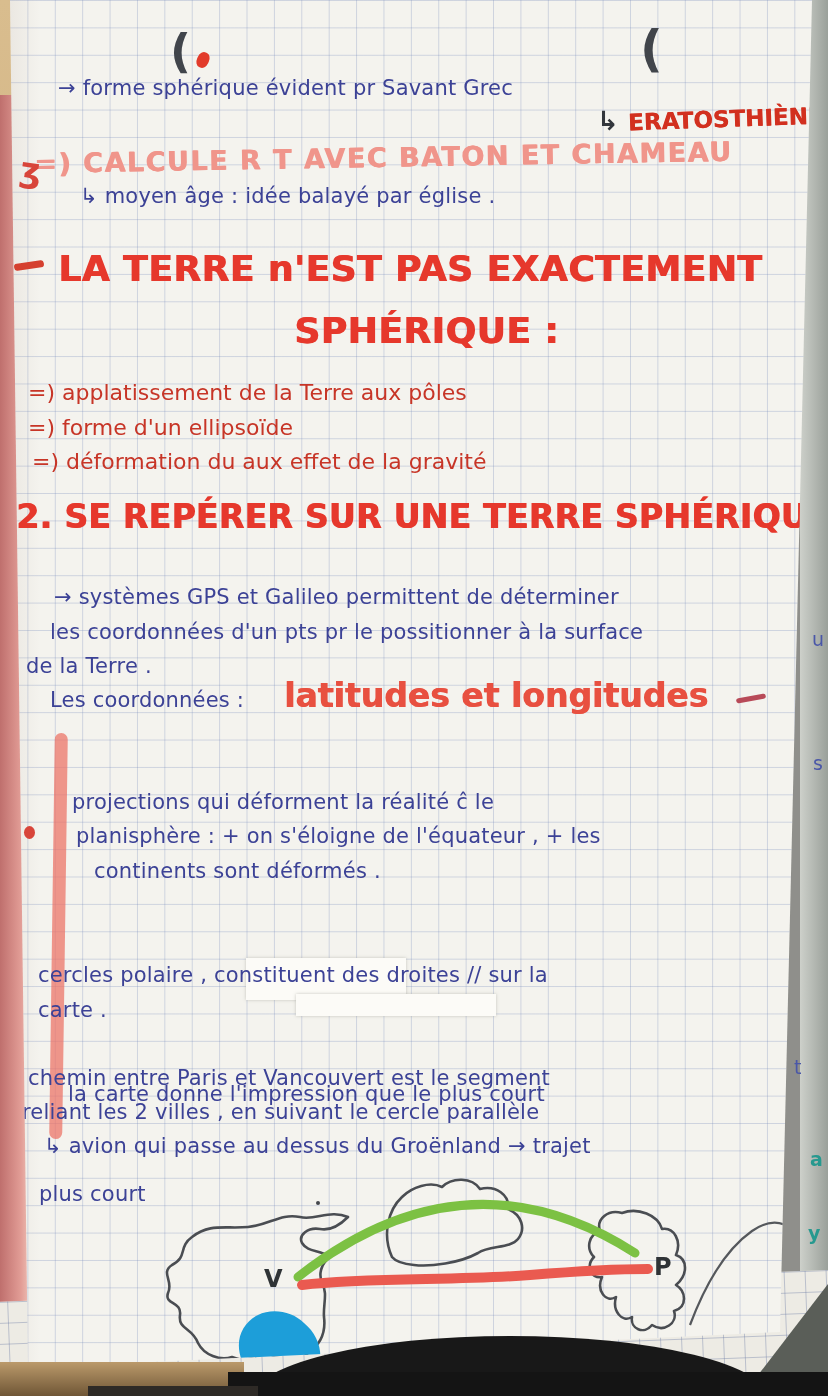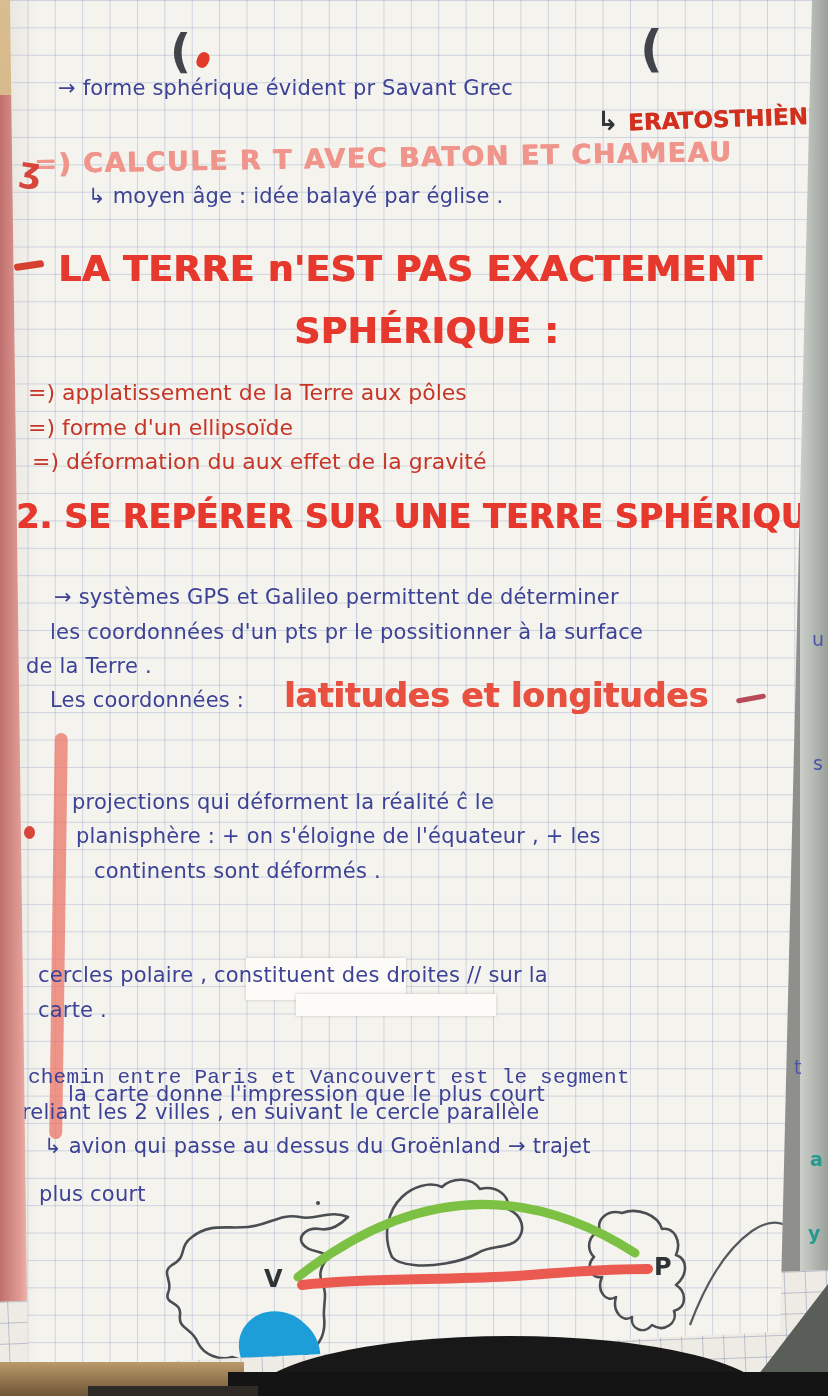--- a/index.html
+++ b/index.html
@@ -62,21 +62,21 @@
 
     <span class="line paren" style="left:170px;top:24px;">(</span>
     <span class="dash" style="left:197px;top:52px;width:12px;height:16px;background:#e23b2b;border-radius:45%;transform:rotate(25deg);"></span>
     <span class="line paren" style="left:640px;top:20px;font-size:50px;">(</span>
 
     <div class="line ink" style="left:58px;top:76px;">→ forme sphérique évident pr Savant Grec</div>
     <span class="line arrowdark" style="left:597px;top:106px;">↳</span>
     <div class="line erato" style="left:628px;top:106px;transform:rotate(-2deg);">ERATOSTHIÈNE</div>
     <div class="line pinkline" style="left:34px;top:142px;transform:rotate(-1deg);">=) CALCULE R T AVEC BATON ET CHAMEAU</div>
     <span class="line margin-mark" style="left:20px;top:150px;transform:rotate(8deg);">ʒ</span>
-    <div class="line ink" style="left:88px;top:184px;">↳ moyen âge : idée balayé par église .</div>
+    <div class="line ink" style="left:80px;top:184px;">↳ moyen âge : idée balayé par église .</div>
 
     <span class="dash" style="left:14px;top:262px;width:30px;height:7px;background:#d5402f;transform:rotate(-8deg);"></span>
     <div class="line marker h1" style="left:58px;top:248px;">LA TERRE n'EST PAS EXACTEMENT</div>
     <div class="line marker h1" style="left:294px;top:310px;">SPHÉRIQUE :</div>
 
     <div class="line redpen" style="left:28px;top:380px;">=) applatissement de la Terre aux pôles</div>
     <div class="line redpen" style="left:28px;top:415px;">=) forme d'un ellipsoïde</div>
     <div class="line redpen" style="left:32px;top:449px;">=) déformation du aux effet de la gravité</div>
 
     <div class="line marker h2" style="left:16px;top:497px;">2. SE REPÉRER SUR UNE TERRE SPHÉRIQUE</div>
@@ -92,21 +92,21 @@
     <div class="red-dot"></div>
     <div class="line ink" style="left:72px;top:790px;">projections qui déforment la réalité ĉ le</div>
     <div class="line ink" style="left:76px;top:824px;">planisphère : + on s'éloigne de l'équateur , + les</div>
     <div class="line ink" style="left:94px;top:859px;">continents sont déformés .</div>
 
     <div class="whiteout" style="left:246px;top:958px;width:160px;height:42px;"></div>
     <div class="whiteout" style="left:296px;top:994px;width:200px;height:22px;"></div>
     <div class="line ink" style="left:38px;top:963px;">cercles polaire , constituent des droites // sur la</div>
     <div class="line ink" style="left:38px;top:998px;">carte .</div>
     <div class="line ink" style="left:32px;top:1082px;margin-left:36px;">la carte donne l'impression que le plus court</div>
-    <div class="line ink" style="left:28px;top:1066px;font-family:Liberation Mono, monospace;">chemin entre Paris et Vancouvert est le segment</div>
+    <div class="line ink" style="left:28px;top:1066px;">chemin entre Paris et Vancouvert est le segment</div>
     <div class="line ink" style="left:22px;top:1100px;">reliant les 2 villes , en suivant le cercle parallèle</div>
     <div class="line ink" style="left:44px;top:1134px;">↳ avion qui passe au dessus du Groënland → trajet</div>
     <div class="line ink" style="left:39px;top:1168px;margin-top:14px;">plus court</div>
 
     <svg class="diagram" viewBox="0 0 690 200">
       <path d="M218,52 C200,44 185,56 170,52 C150,48 140,60 118,62 C95,64 80,58 62,72 C48,82 58,92 42,100 C30,108 44,116 38,128 C34,140 52,136 50,150 C48,165 62,162 68,178 C74,190 90,196 102,192 L105,193 C120,198 128,190 134,186 C150,196 170,198 178,188 C190,180 196,168 194,152 C193,140 198,128 192,118 C188,108 192,98 200,92 C190,84 178,88 172,78 C168,70 178,62 190,64 C200,66 210,60 218,52 Z" fill="none" stroke="#4a4d52" stroke-width="2.6" stroke-linejoin="round"></path>
       <path d="M262,92 C252,70 258,45 272,32 C282,22 300,16 312,22 C322,12 342,12 350,24 C366,20 380,30 378,44 C392,50 396,64 388,74 C380,84 360,80 348,88 C330,98 300,102 284,100 C274,99 266,97 262,92 Z" fill="none" stroke="#4a4d52" stroke-width="2.6" stroke-linejoin="round"></path>
       <path d="M492,48 C478,44 466,54 470,66 C458,70 456,84 464,92 C456,100 460,114 472,112 C466,126 476,138 486,132 C482,146 492,158 502,152 C500,164 514,170 522,160 C534,168 548,158 544,146 C558,142 556,126 546,120 C558,110 558,94 546,90 C552,76 544,62 532,64 C528,50 508,42 492,48 Z" fill="none" stroke="#4a4d52" stroke-width="2.6" stroke-linejoin="round"></path>
       <path d="M560,160 C575,120 595,85 622,66 C645,50 668,58 672,86 C674,104 668,120 660,128" fill="none" stroke="#55585c" stroke-width="2.2"></path>
       <path d="M560,186 C600,182 660,170 698,158" fill="none" stroke="#55585c" stroke-width="2.2"></path>

